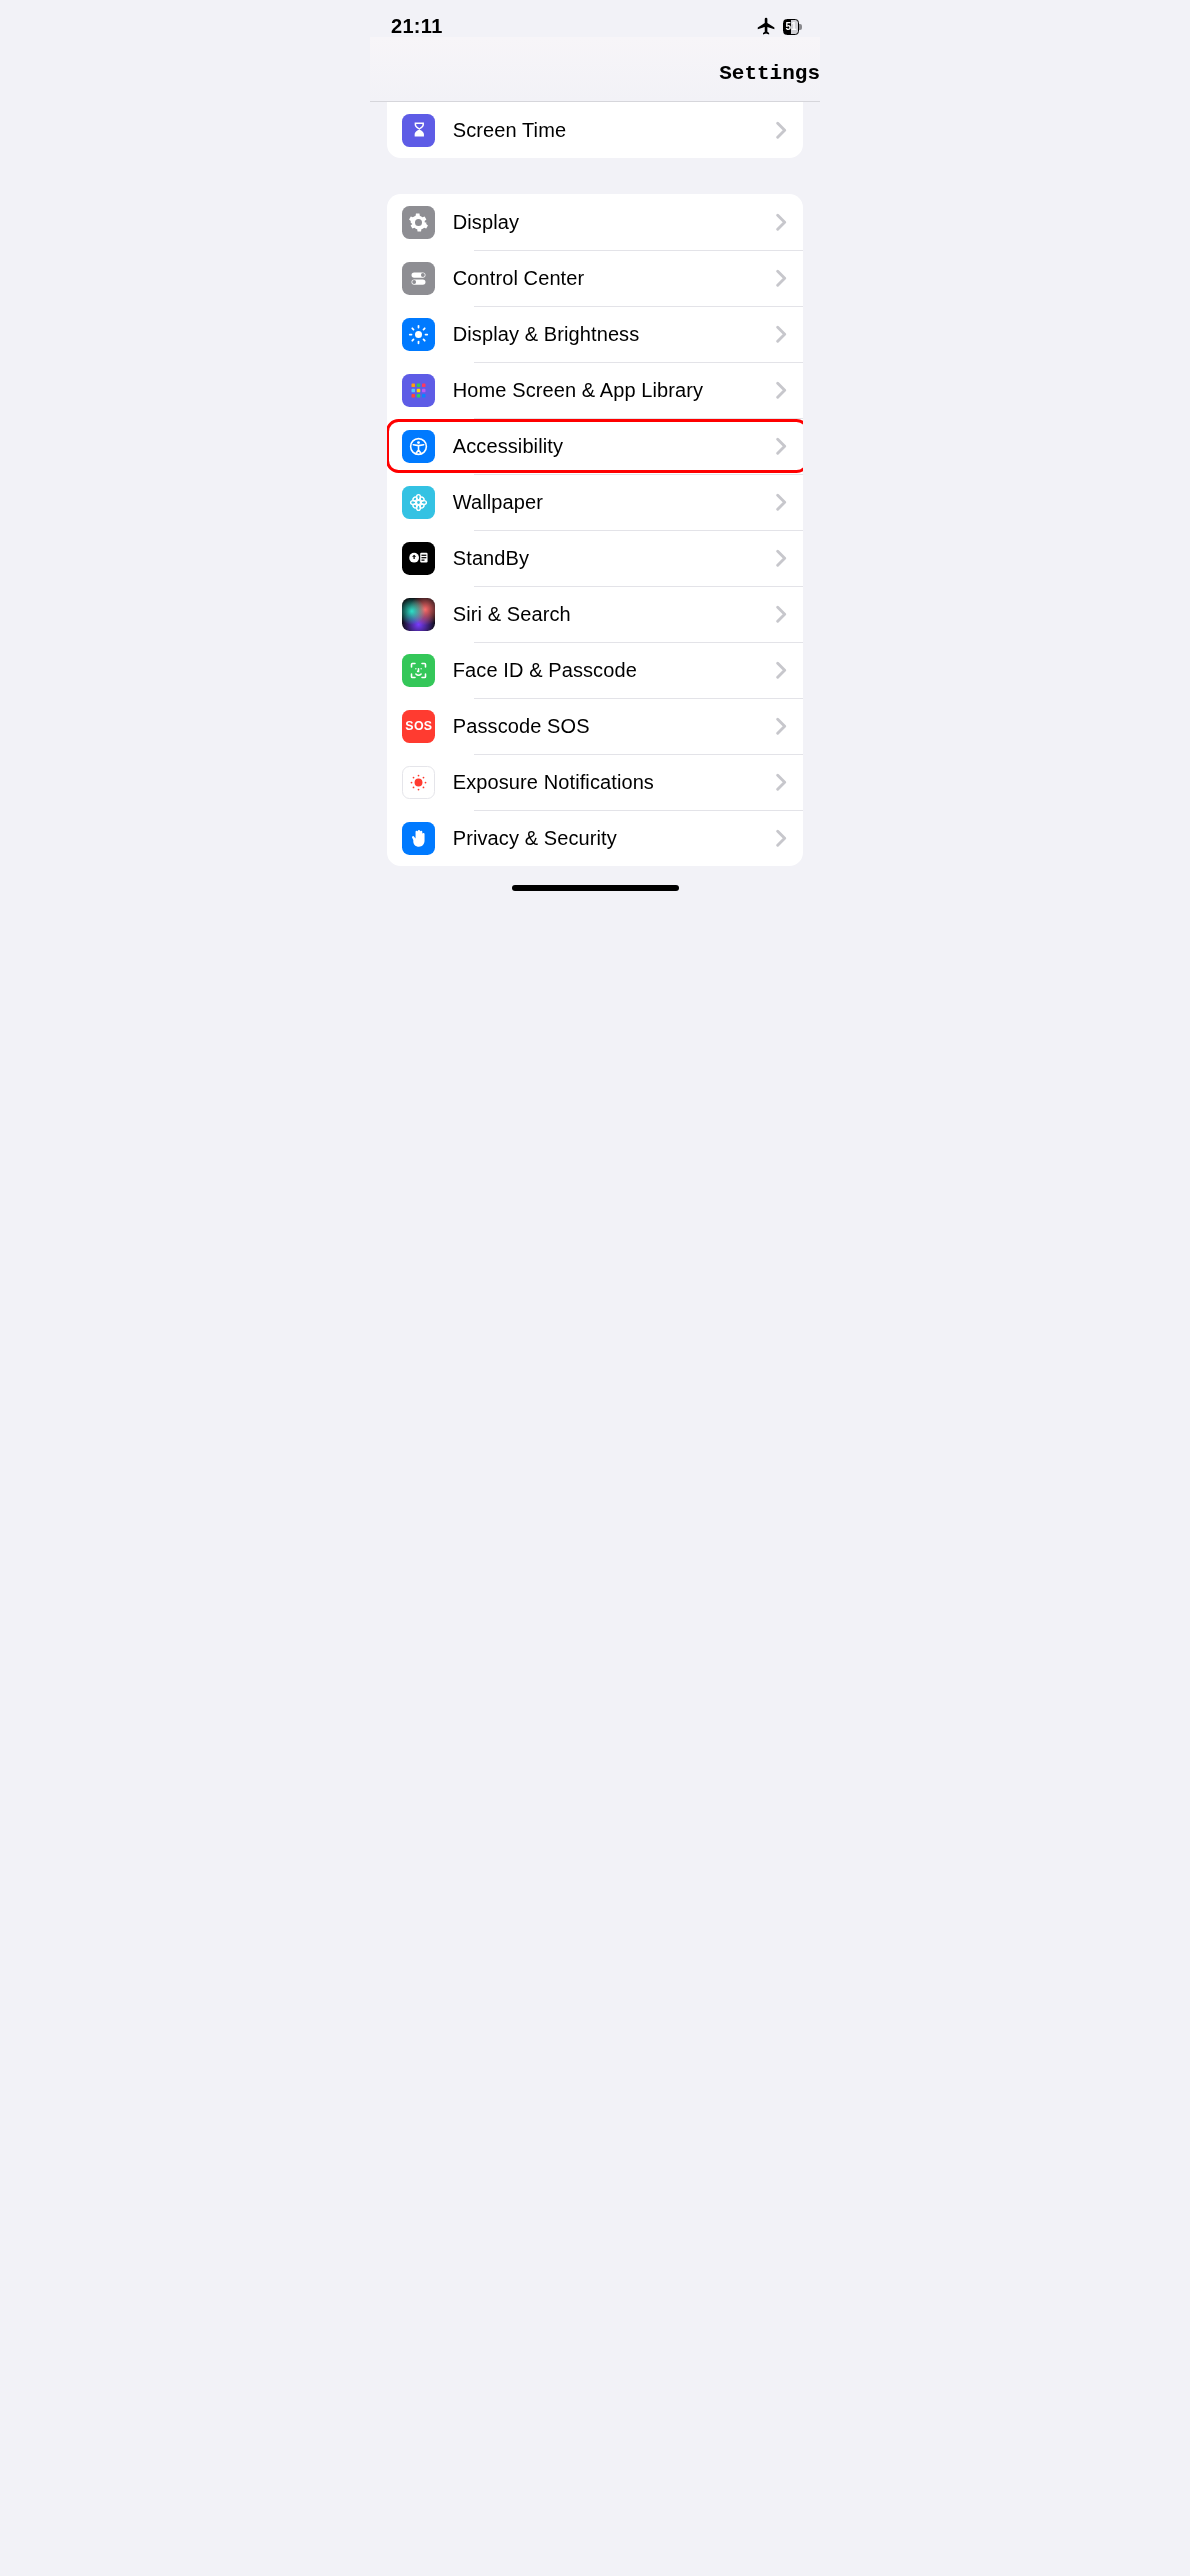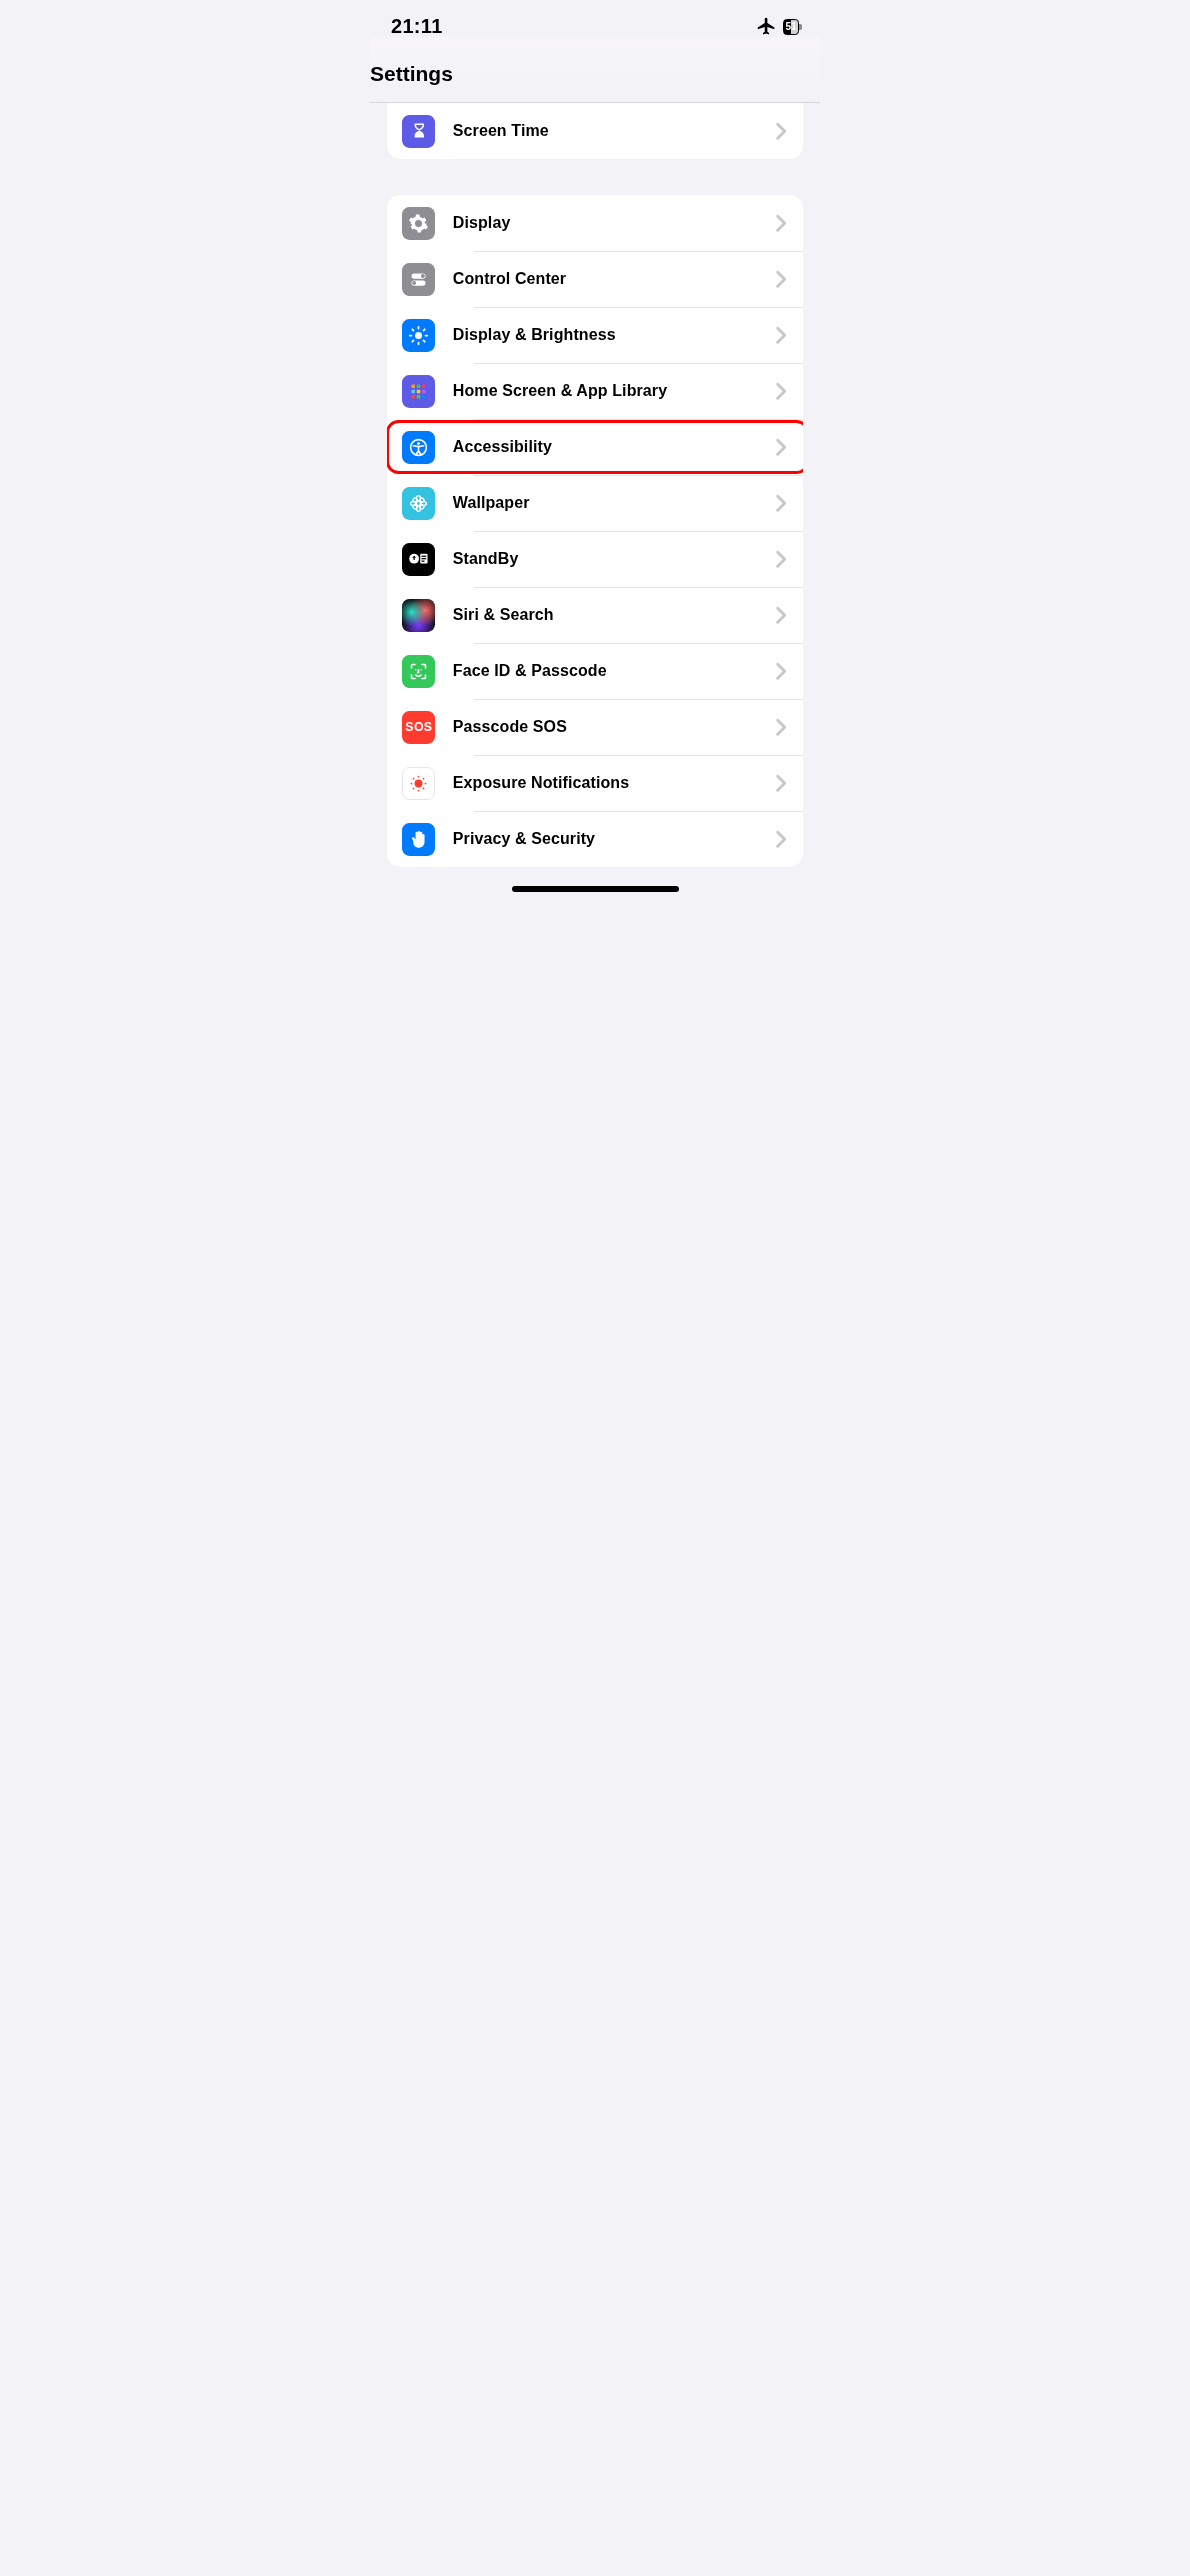--- a/index.html
+++ b/index.html
@@ -28,24 +28,25 @@
     border: 1.2px solid #000; border-radius: 3.7px;
     background: linear-gradient(to right, #000 0%, #000 51%, #d0d0d5 51%, #d0d0d5 100%);
     display:flex; align-items:center; justify-content:center;
     color:#fff; font-size:10px; font-weight:700;
   }
   .battery::after {
     content:""; position:absolute; right:-3.7px; top:4.3px; width:2.5px; height:6.2px;
     background:#8a8a8e; border-radius:0 1.9px 1.9px 0;
   }
   .nav-header {
-    text-align:left;
+    text-align:right;
     padding: 25px 0 16px 0;
     border-bottom: 0.6px solid #d6d6db;
     background: linear-gradient(#f7f5f8,#f2f2f7);
+    font-family: Liberation Mono, monospace;
   }
   .nav-title { font-size: 21px; font-weight: 700; }
   .scroll-area { padding: 0 0 37px 0; }
   .group {
     background:#fff;
     margin: 0 17.4px;
     border-radius: 13.6px;
     overflow: hidden;
   }
   .group + .group { margin-top: 36px; }
@@ -61,21 +62,21 @@
     content:"";
     position:absolute; top:0; left: 87px; right:0;
     height:0.6px; background:#e3e3e8;
   }
   .row .icon-box {
     width:33px; height:33px; border-radius:7.4px;
     flex: 0 0 33px;
     display:flex; align-items:center; justify-content:center;
     margin-right: 17.4px;
   }
-  .row .label { font-size: 16px; font-weight:700; flex:1; letter-spacing:0.1px;}
+  .row .label { font-size: 20px; font-weight:400; flex:1; letter-spacing:0.1px;}
   .row .chev { color:#c7c7cc; }
   .highlighted {
     position: relative;
   }
   .highlighted::after {
     content:"";
     position:absolute;
     left:-1.2px; right:-6.2px; top:1.2px; bottom:1.2px;
     border: 3.1px solid #ff0000;
     border-radius: 12.4px;

